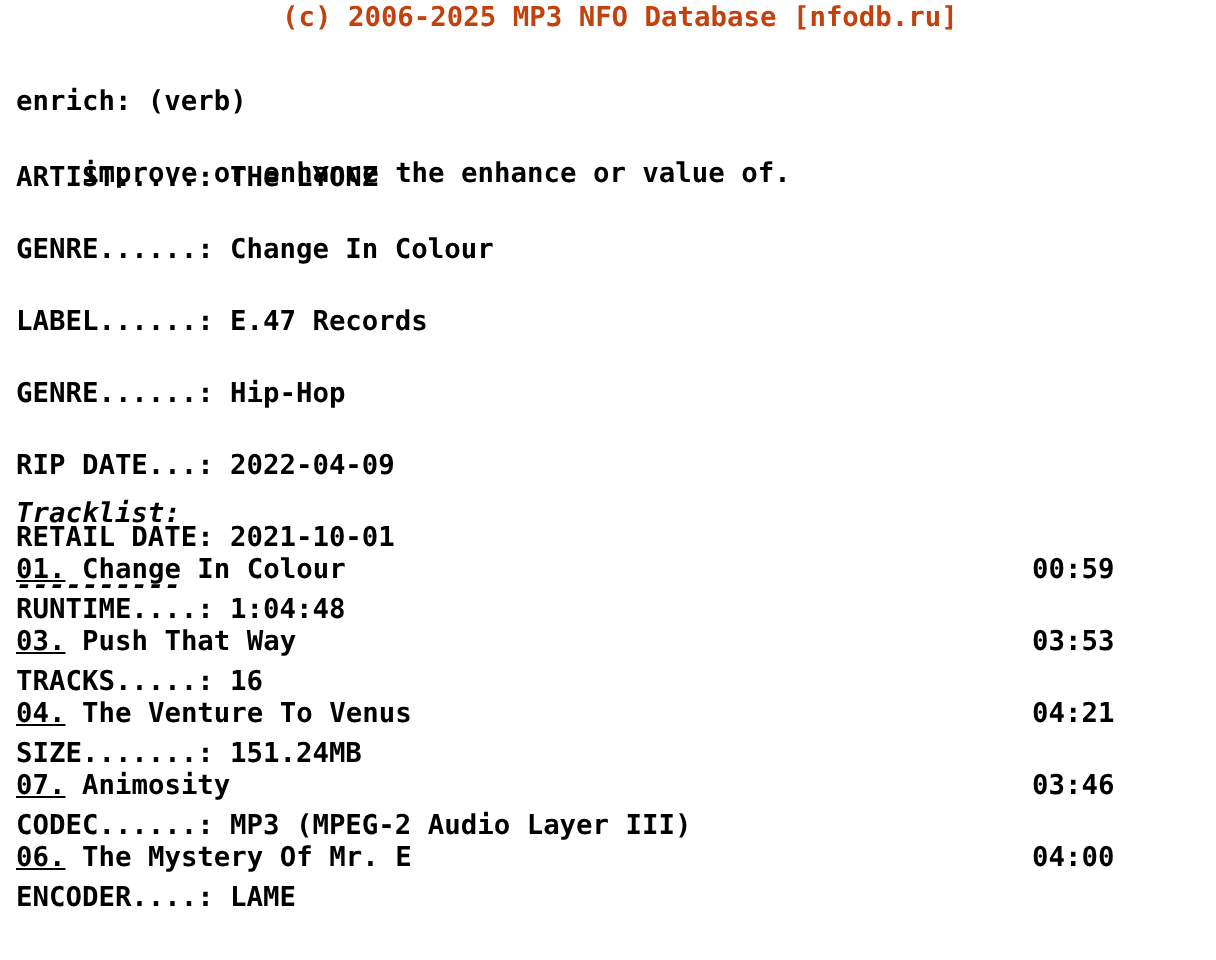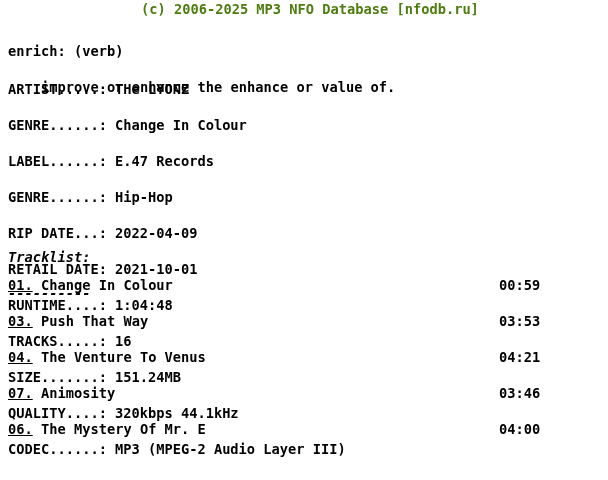--- a/index.html
+++ b/index.html
@@ -18,21 +18,21 @@
     font-weight: bold;
     color: #000000;
     line-height: 12px;
     white-space: pre;
   }
   .line { height: 12px; line-height: 12px; }
   #copyright-line {
     position: absolute;
     top: 3px;
     left: 141px;
-    color: #4d7c0f;
+    color: #c2410c;
   }
   #definition-block {
     position: absolute;
     top: 21px;
     left: 8px;
   }
   #definition-meaning { padding-left: 33px; }
   #metadata-block {
     position: absolute;
     top: 59px;
@@ -60,21 +60,21 @@
     line-height: 12px;
     padding-left: 8px;
   }
   .track-num {
     display: inline-block;
     width: 33px;
     text-decoration: underline;
   }
   .track-time {
     position: absolute;
-    left: 499px;
+    left: 516px;
     top: 0;
   }
 </style>
 </head>
 <body>
 
 <div id="nfo-page">
 
   <div id="copyright-line" class="line">(c) 2006-2025 MP3 NFO Database [nfodb.ru]</div>
 
@@ -86,21 +86,20 @@
   <div id="metadata-block">
     <div class="line"><span class="meta-label">ARTIST.....:</span><span>THe LYONZ</span></div>
     <div class="line"><span class="meta-label">GENRE......:</span><span>Change In Colour</span></div>
     <div class="line"><span class="meta-label">LABEL......:</span><span>E.47 Records</span></div>
     <div class="line"><span class="meta-label">GENRE......:</span><span>Hip-Hop</span></div>
     <div class="line"><span class="meta-label">RIP DATE...:</span><span>2022-04-09</span></div>
     <div class="line"><span class="meta-label">RETAIL DATE:</span><span>2021-10-01</span></div>
     <div class="line"><span class="meta-label">RUNTIME....:</span><span>1:04:48</span></div>
     <div class="line"><span class="meta-label">TRACKS.....:</span><span>16</span></div>
     <div class="line"><span class="meta-label">SIZE.......:</span><span>151.24MB</span></div>
-    <div class="line"><span class="meta-label">QUALITY....:</span><span>320kbps 44.1kHz</span></div>
     <div class="line"><span class="meta-label">CODEC......:</span><span>MP3 (MPEG-2 Audio Layer III)</span></div>
     <div class="line"><span class="meta-label">ENCODER....:</span><span>LAME</span></div>
     
   </div>
 
   <div id="tracklist-heading-block">
     <div class="line">Tracklist:</div>
     <div class="line">----------</div>
   </div>
 

